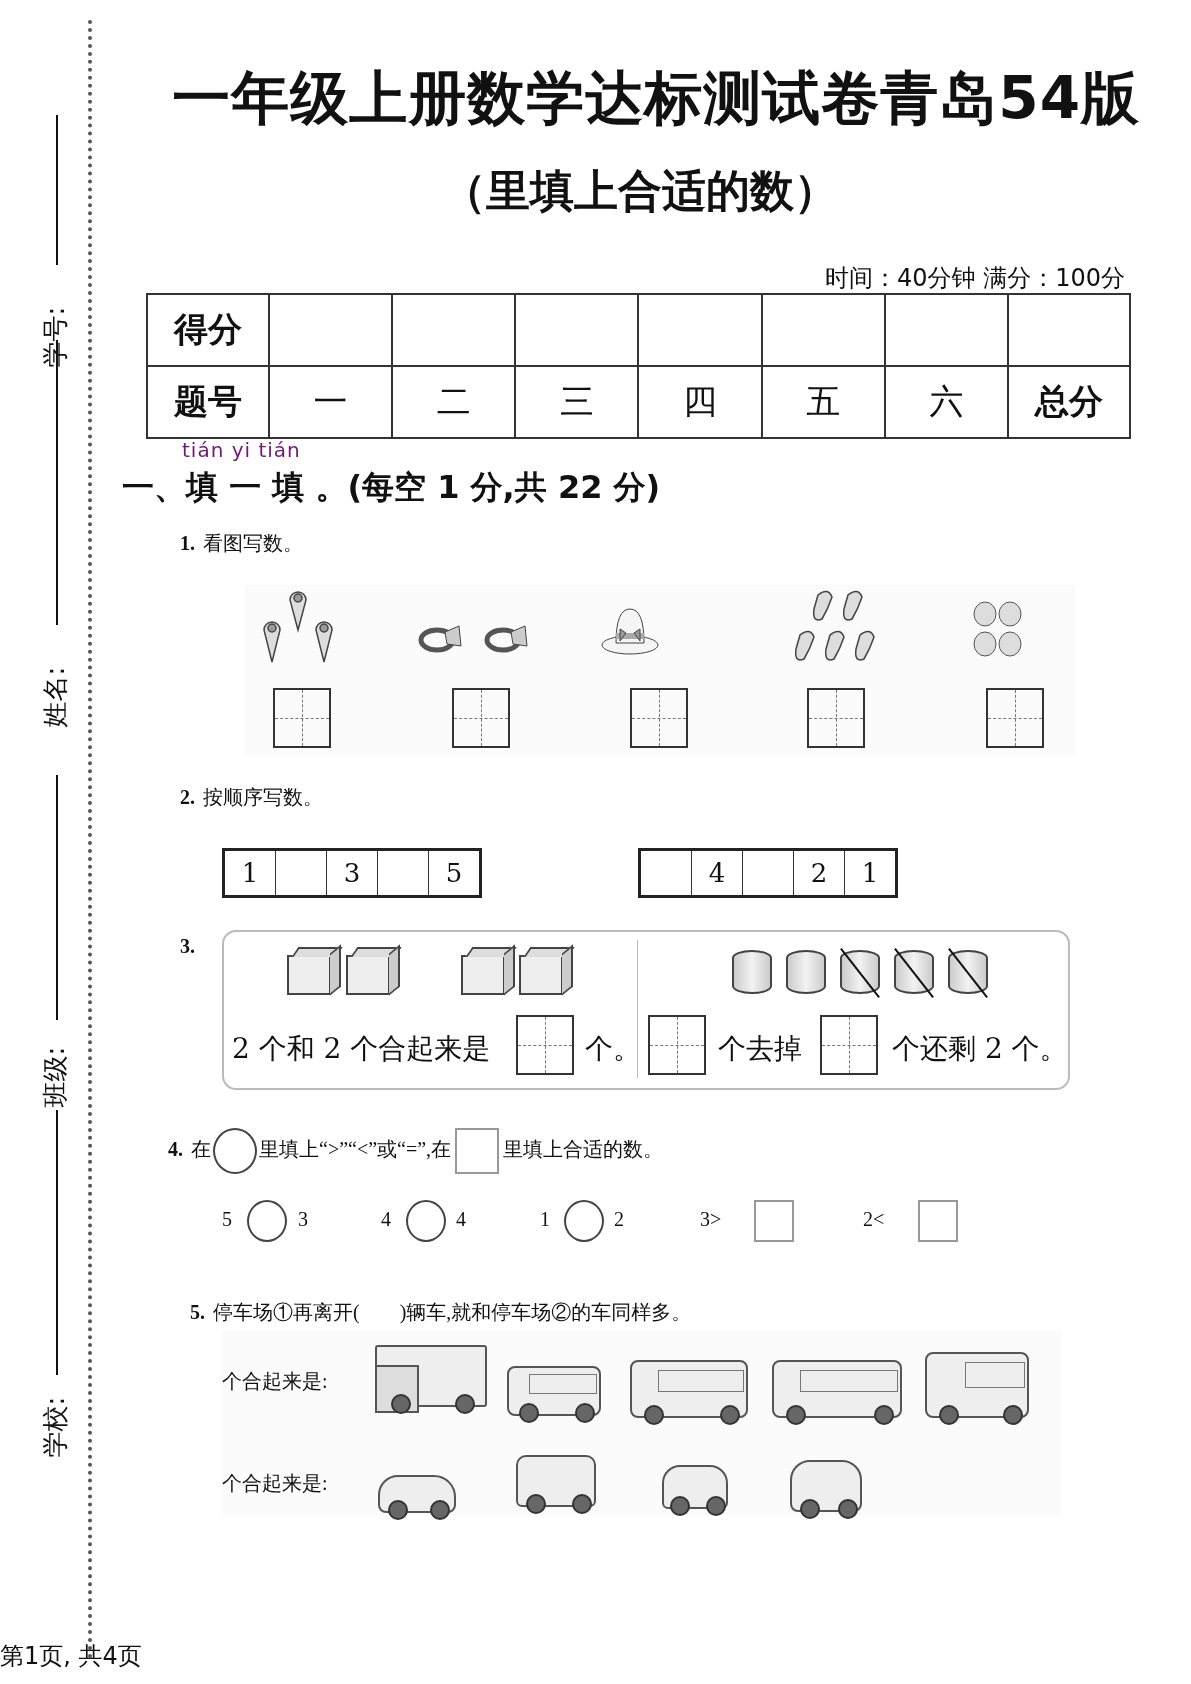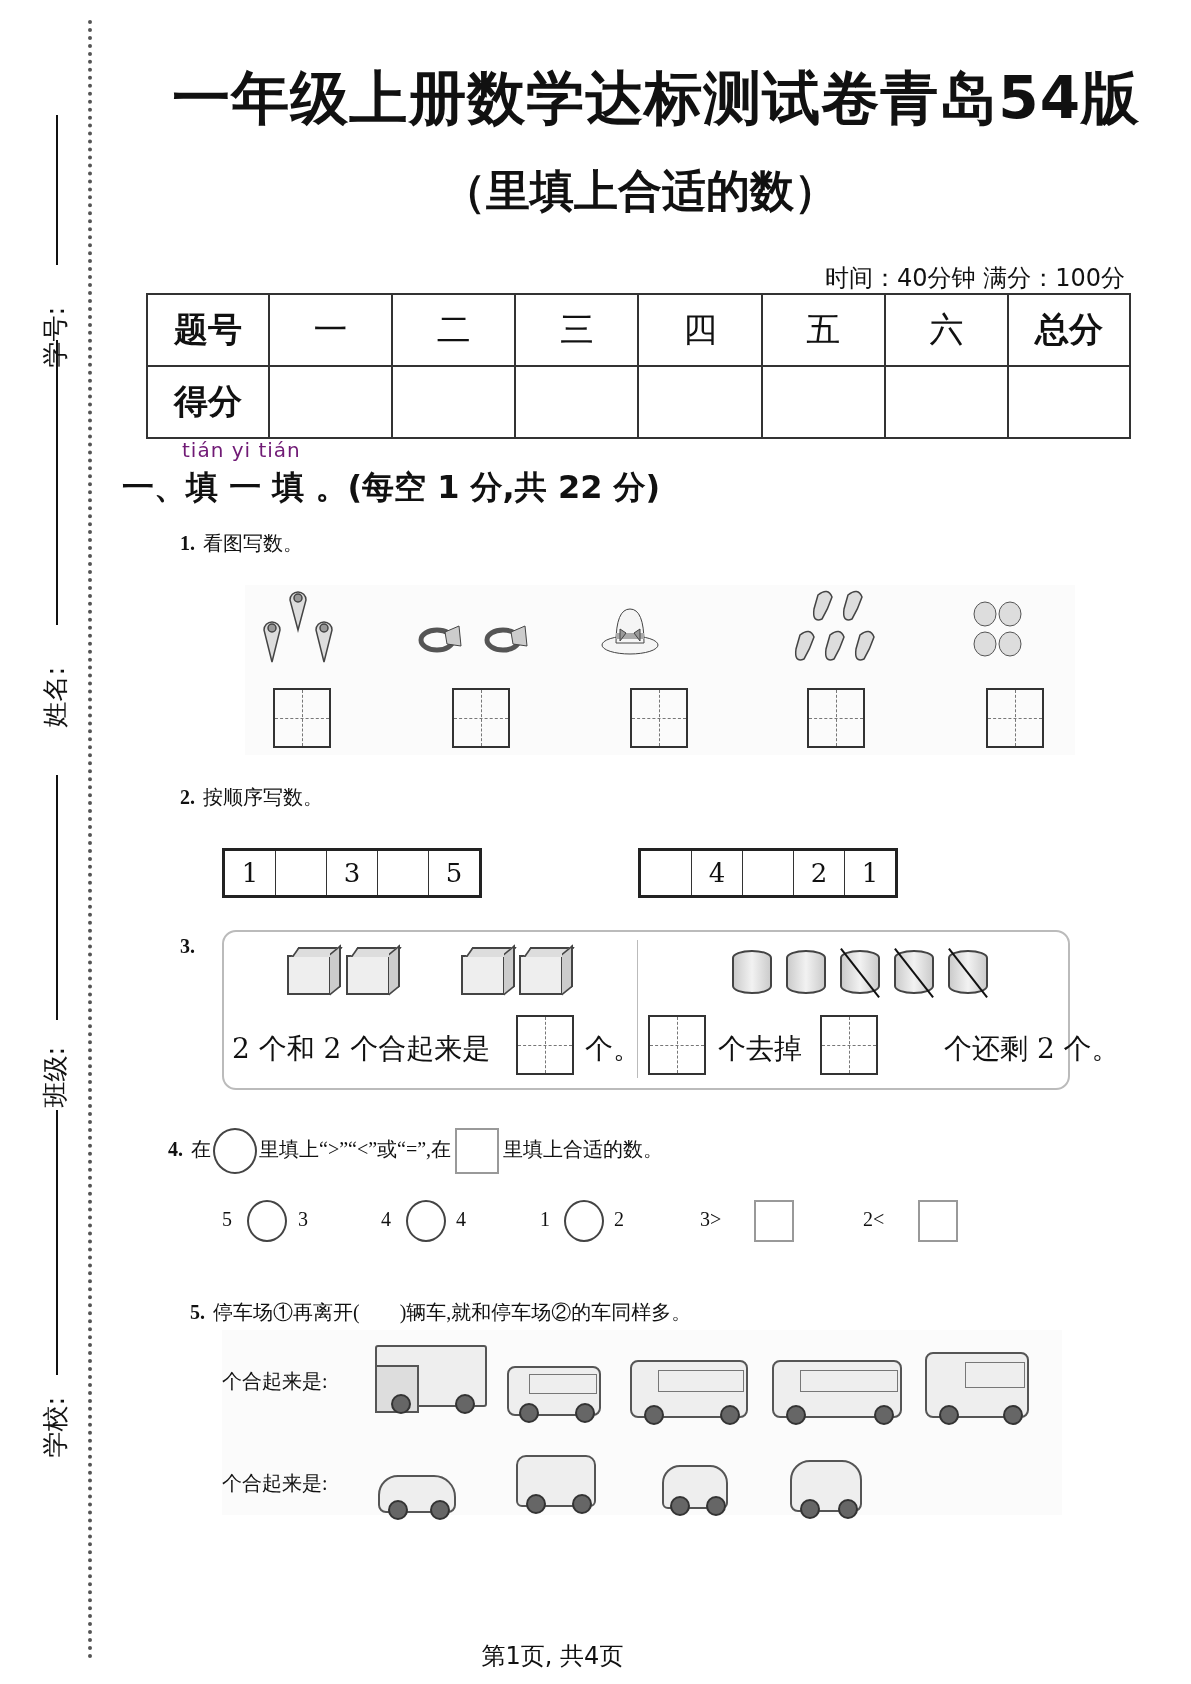--- a/index.html
+++ b/index.html
@@ -30,21 +30,21 @@
   .q3txt{font-family:"DejaVu Serif",serif;font-size:28px;}
   .cube{width:44px;height:40px;background:#eee;border:2px solid #444;position:absolute;box-sizing:border-box;}
   .cube::before{content:"";position:absolute;left:6px;top:-10px;width:40px;height:8px;background:#ddd;border:2px solid #444;border-bottom:none;transform:skewX(-35deg);}
   .cube::after{content:"";position:absolute;right:-12px;top:-8px;width:9px;height:38px;background:#ccc;border:2px solid #444;border-left:none;transform:skewY(-40deg);}
   .cyl{width:40px;height:44px;background:linear-gradient(90deg,#ccc,#f2f2f2,#ccc);border:2px solid #444;border-radius:20px/8px;position:absolute;box-sizing:border-box;}
   .cross{position:absolute;width:2px;height:62px;background:#111;transform:rotate(-38deg);}
   .circ{position:absolute;width:40px;height:42px;border:2px solid #444;border-radius:50%;box-sizing:border-box;}
   .sq{position:absolute;width:40px;height:42px;border:2px solid #999;box-sizing:border-box;}
   .veh{position:absolute;border:2px solid #555;background:#eee;border-radius:8px;box-sizing:border-box;}
   .wheel{position:absolute;width:16px;height:16px;border-radius:50%;background:#666;border:2px solid #333;bottom:-9px;}
-  .footer{left:0;width:1105px;top:1640px;text-align:center;font-size:24px;}
+  .footer{left:0;width:1105px;top:1640px;font-size:24px;}
 </style>
 </head>
 <body>
 
 <div class="abs dotline"></div>
 <div class="abs sideline" style="top:115px;height:150px;"></div>
 <div class="abs sidelabel" style="top:325px;">学号:</div>
 <div class="abs sideline" style="top:340px;height:285px;"></div>
 <div class="abs sidelabel" style="top:685px;">姓名:</div>
 <div class="abs sideline" style="top:945px;height:75px;"></div>
@@ -53,38 +53,38 @@
 <div class="abs sideline" style="top:1110px;height:265px;"></div>
 <div class="abs sidelabel" style="top:1415px;">学校:</div>
 
 <div class="abs title">一年级上册数学达标测试卷青岛54版</div>
 <div class="abs subtitle">（里填上合适的数）</div>
 <div class="abs meta">时间：40分钟  满分：100分</div>
 
 <table class="score">
   <tbody>
       <tr>
+    <td class="hd">得分</td>
+    <td></td>
+    <td></td>
+    <td></td>
+    <td></td>
+    <td></td>
+    <td></td>
+    <td></td>
+  </tr>
+  <tr>
     <td class="hd">题号</td>
     <td>一</td>
     <td>二</td>
     <td>三</td>
     <td>四</td>
     <td>五</td>
     <td>六</td>
     <td class="hd">总分</td>
-  </tr>
-  <tr>
-    <td class="hd">得分</td>
-    <td></td>
-    <td></td>
-    <td></td>
-    <td></td>
-    <td></td>
-    <td></td>
-    <td></td>
   </tr>
 </tbody>
   </table>
 
 <div class="abs pinyin">tián  yi  tián</div>
 <div class="abs sec">一、填 一 填 。(每空 1 分,共 22 分)</div>
 
 <div class="abs q" style="left:180px;top:530px;">
   <b>1.</b><span>看图写数。</span>
 </div>
@@ -174,21 +174,21 @@
 <div class="cyl" style="left:948px;top:950px;"></div>
 <div class="cross" style="left:859px;top:942px;"></div>
 <div class="cross" style="left:913px;top:942px;"></div>
 <div class="cross" style="left:967px;top:942px;"></div>
 <div class="abs q3txt" style="left:232px;top:1030px;">2 个和 2 个合起来是</div>
 <div class="gbox" style="left:516px;top:1015px;"></div>
 <div class="abs q3txt" style="left:585px;top:1030px;">个。</div>
 <div class="gbox" style="left:648px;top:1015px;"></div>
 <div class="abs q3txt" style="left:718px;top:1030px;">个去掉</div>
 <div class="gbox" style="left:820px;top:1015px;"></div>
-<div class="abs q3txt" style="left:944px;top:1030px;text-align:right;">个还剩 2 个。</div>
+<div class="abs q3txt" style="left:892px;top:1030px;text-align:right;">个还剩 2 个。</div>
 
 <div class="abs q" style="left:168px;top:1128px;white-space:nowrap;">
   <b>4.</b><span>在</span><span style="display:inline-block;width:40px;height:42px;border:2px solid #444;border-radius:50%;vertical-align:middle;margin:0 2px;"></span><span>里填上“&gt;”“&lt;”或“=”,在</span><span style="display:inline-block;width:40px;height:42px;border:2px solid #999;vertical-align:middle;margin:0 4px;"></span><span>里填上合适的数。</span>
 </div>
 <div class="abs q" style="left:222px;top:1208px;">5</div>
 <div class="circ" style="left:247px;top:1200px;"></div>
 <div class="abs q" style="left:298px;top:1208px;">3</div>
 <div class="abs q" style="left:381px;top:1208px;">4</div>
 <div class="circ" style="left:406px;top:1200px;"></div>
 <div class="abs q" style="left:456px;top:1208px;">4</div>

